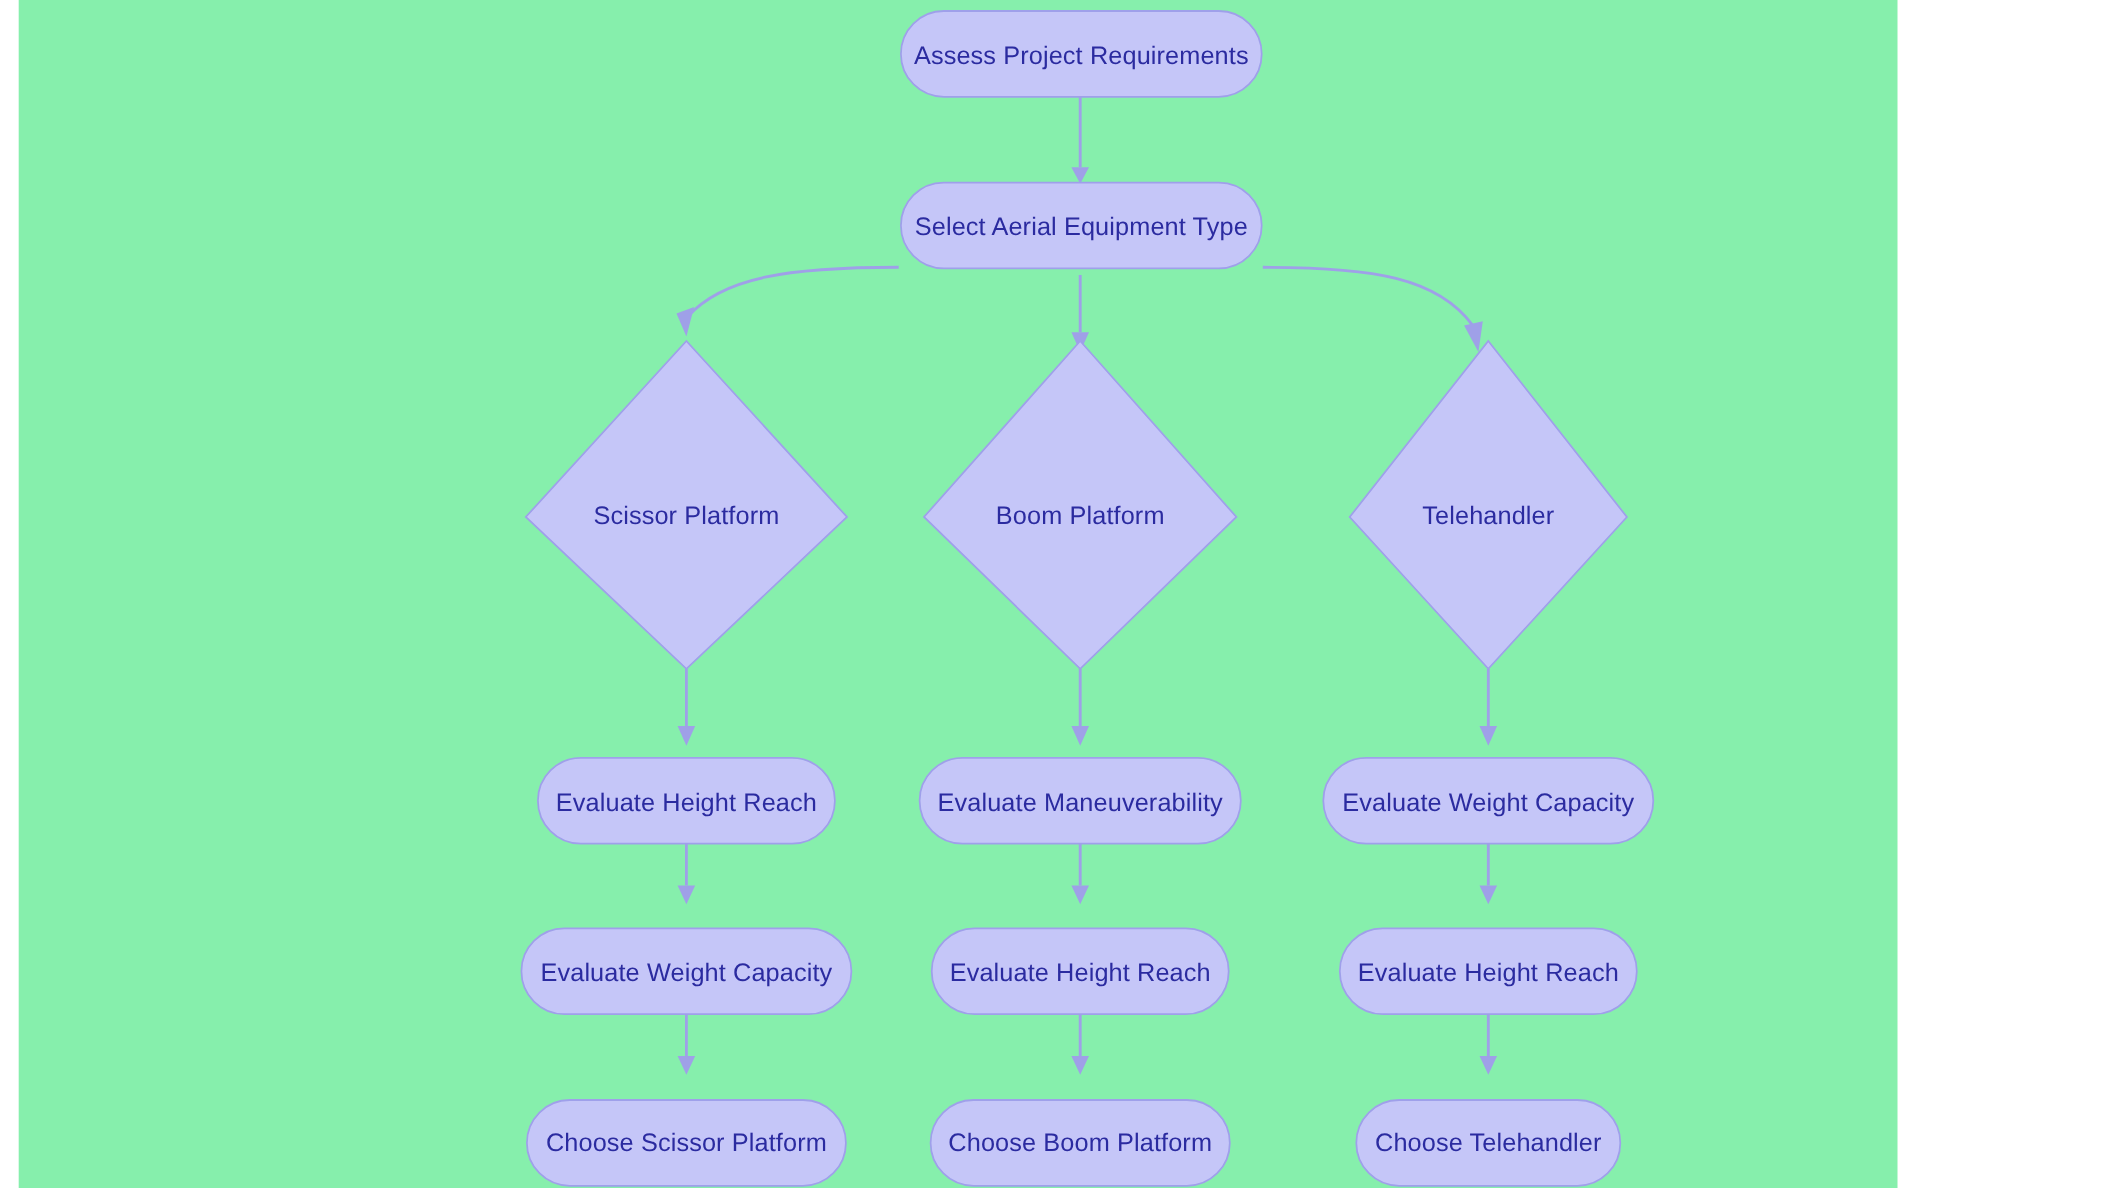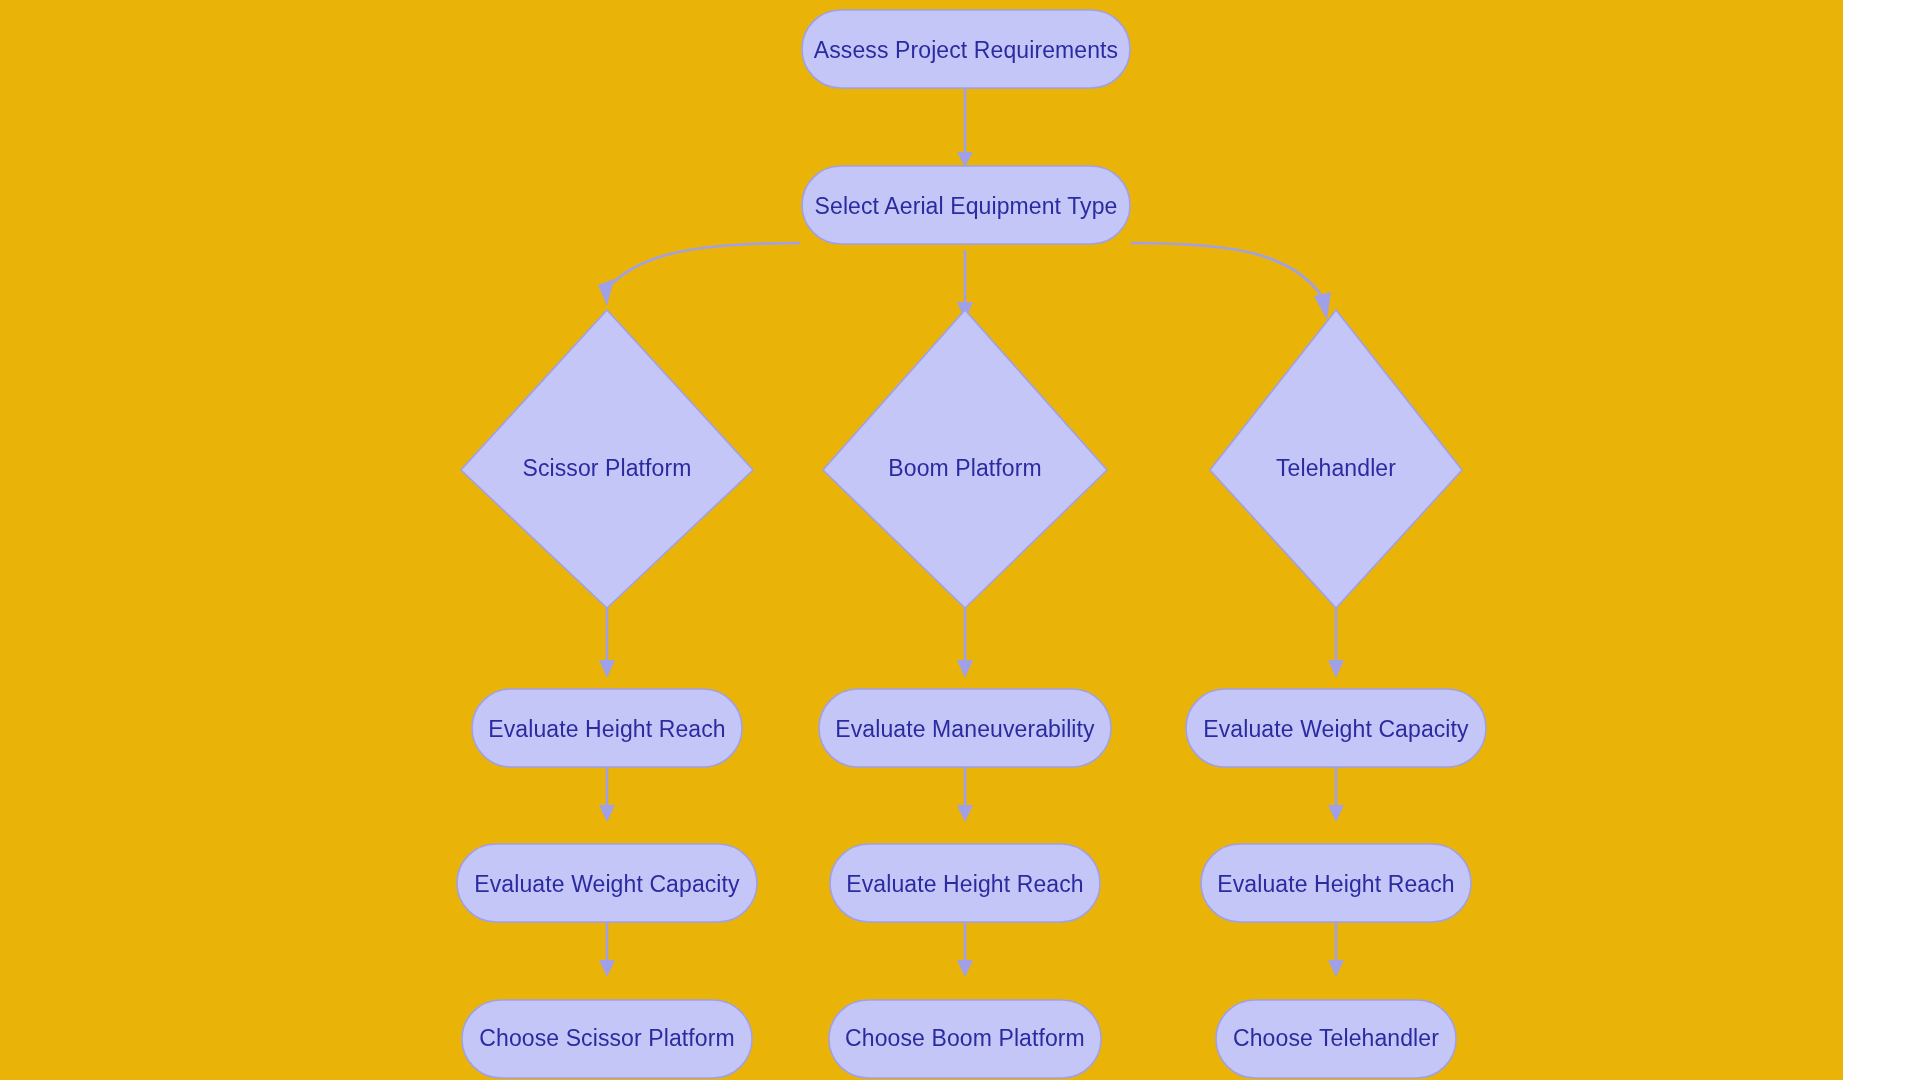--- a/index.html
+++ b/index.html
@@ -8,23 +8,24 @@
     background: #ffffff;
   }
   body {
     width: 1920px;
     height: 1080px;
     overflow: hidden;
     font-family: "Liberation Sans", sans-serif;
   }
   #flowchart-root {
     position: relative;
-    width: 1843px;
+    width: 1708px;
     height: 1080px;
-    background: #eab308;
+    background: #86efac;
+    margin-left: 17px;
   }
   svg#flow-svg {
     display: block;
     width: 1920px;
     height: 1080px;
   }
   .node-shape {
     fill: #c5c6f8;
     stroke: #9fa0ea;
     stroke-width: 1.6;

